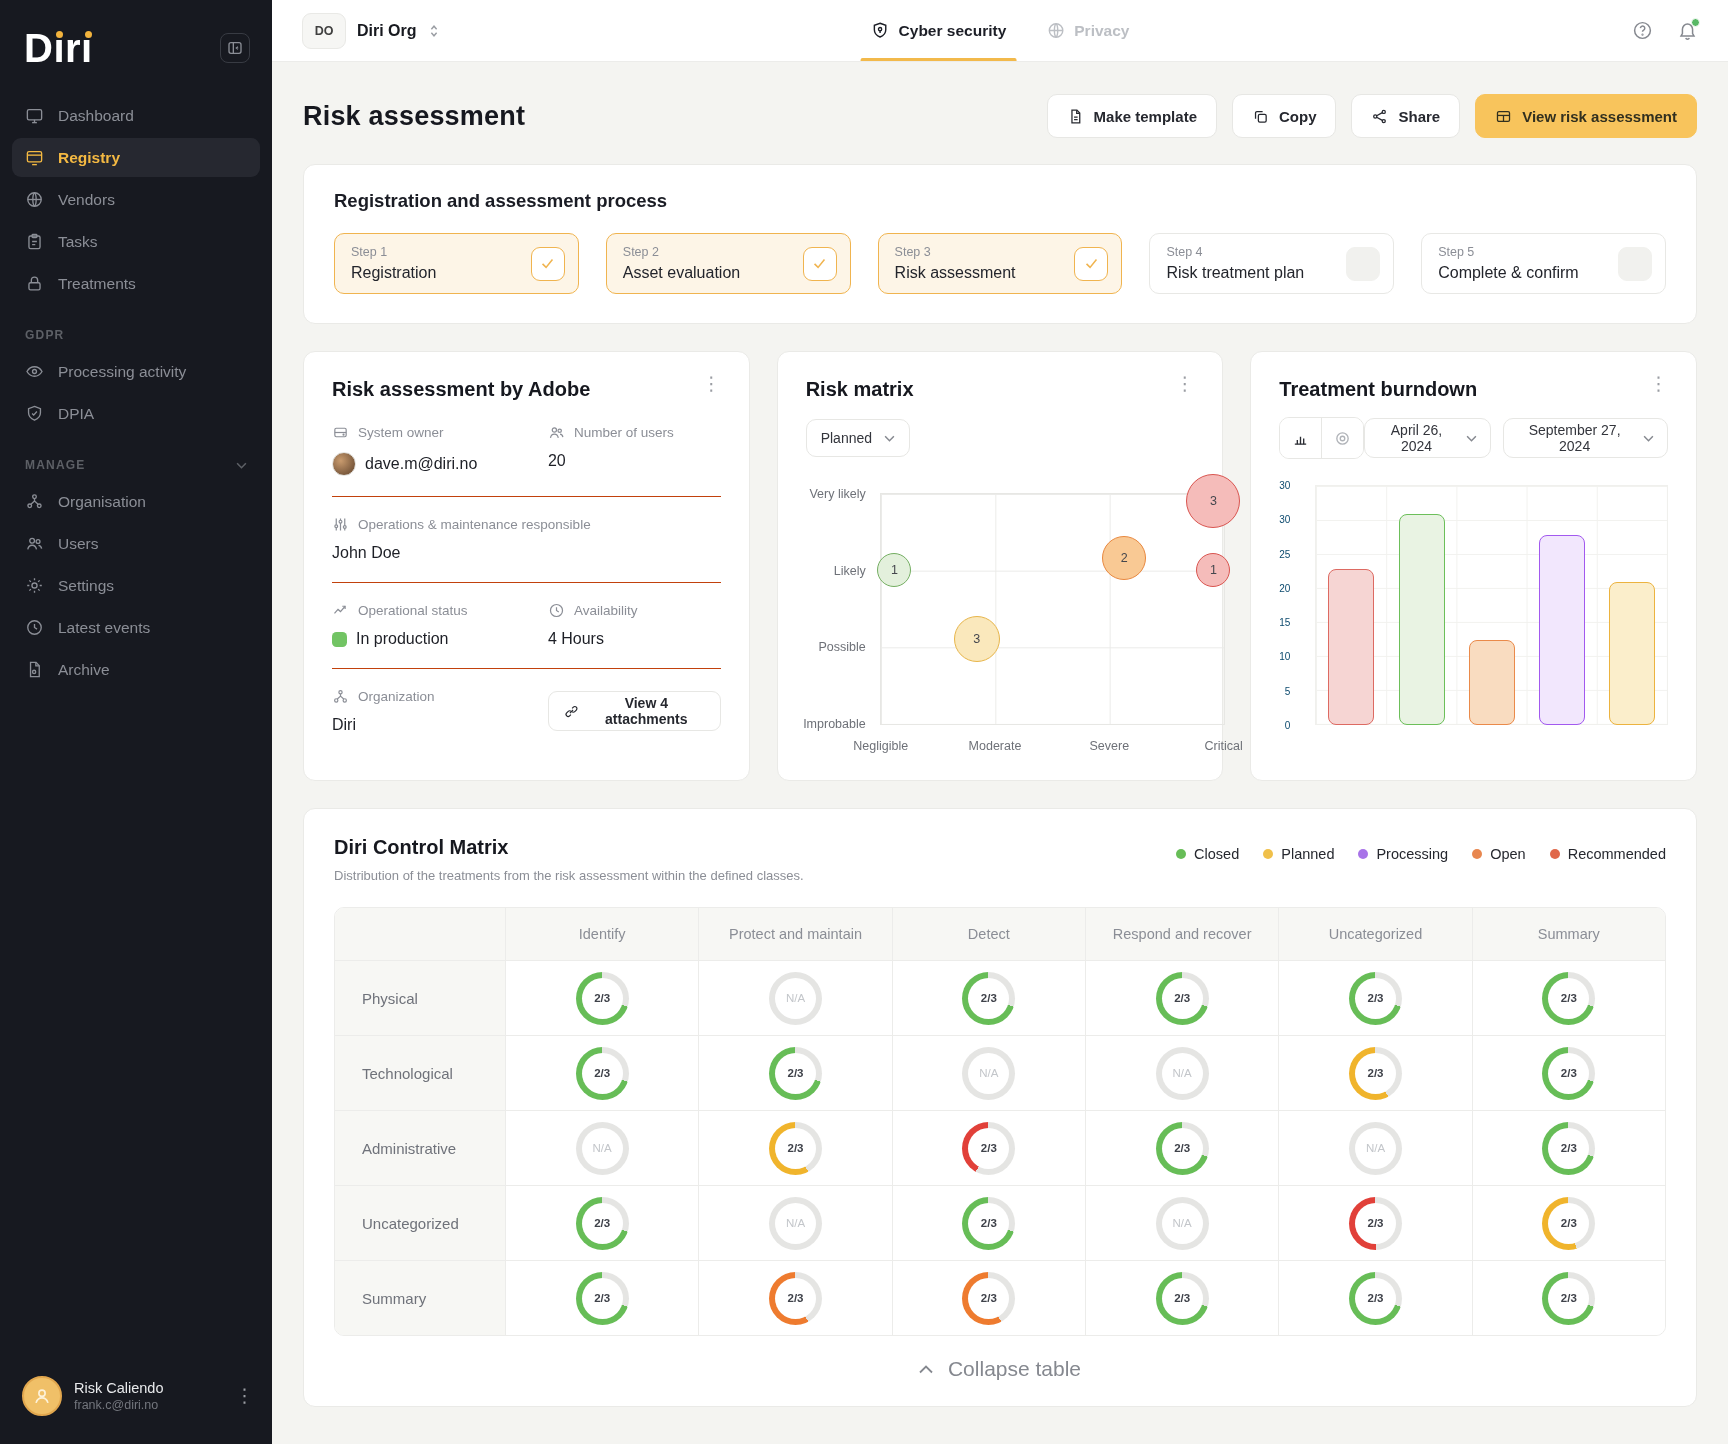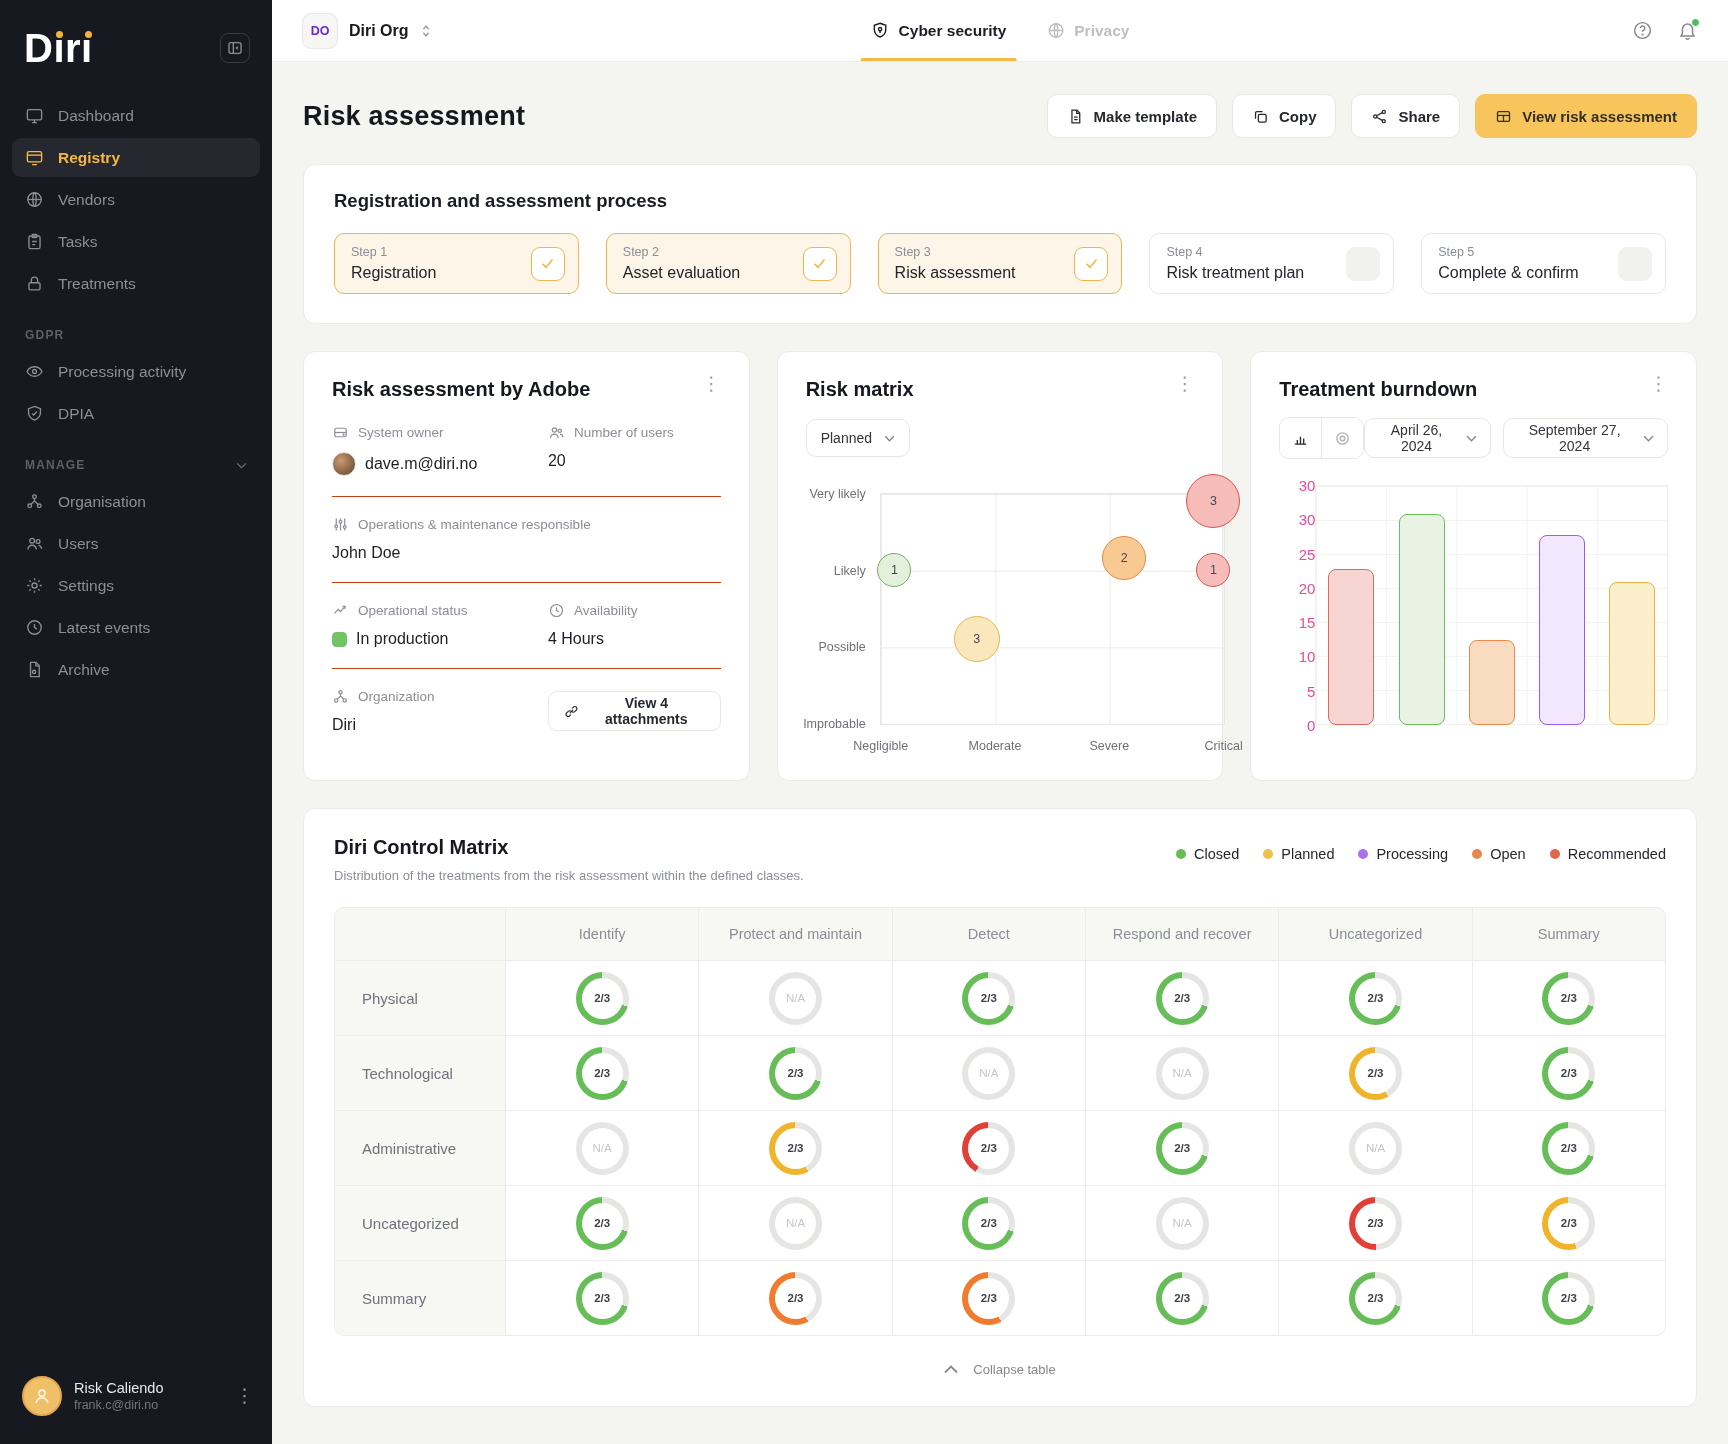--- a/index.html
+++ b/index.html
@@ -25,21 +25,21 @@
   .user-avatar { width:40px; height:40px; border-radius:50%; background:#f0c068; border:2px solid #e2a74e; display:flex; align-items:center; justify-content:center; flex-shrink:0; }
   .user-meta { flex:1; min-width:0; }
   .user-name { color:#e9eaec; font-size:14.5px; margin-bottom:2px; }
   .user-email { color:#73767d; font-size:12.5px; }
   .kebab { color:#9a9da3; font-size:19px; line-height:.6; letter-spacing:0; text-align:center; cursor:pointer; }
 
   
   .main { flex:1; display:flex; flex-direction:column; min-width:0; }
   .topbar { height:62px; background:#fff; border-bottom:1px solid #ececea; display:flex; align-items:center; padding:0 30px; position:relative; flex-shrink:0; }
   .org-switcher { display:flex; align-items:center; gap:11px; cursor:pointer; }
-  .org-badge { width:36px; height:36px; border-radius:9px; background:#f6f6f4; border:1px solid #e9e9e6; color:#6d28d9; font-weight:bold; font-size:12.5px; display:flex; align-items:center; justify-content:center; }
+  .org-badge { width:44px; height:36px; border-radius:9px; background:#f6f6f4; border:1px solid #e9e9e6; color:#404040; font-weight:bold; font-size:12.5px; display:flex; align-items:center; justify-content:center; }
   .org-name { font-size:16px; font-weight:700; color:#17191f; }
   .updown { color:#9a9da3; }
   .tabs { position:absolute; left:50%; transform:translateX(-50%); top:0; height:100%; display:flex; gap:40px; }
   .tab { display:flex; align-items:center; gap:9px; font-size:15.5px; font-weight:600; color:#bcbfc4; position:relative; cursor:pointer; }
   .tab.active { color:#1c1e26; }
   .tab.active::after { content:''; position:absolute; left:-10px; right:-10px; bottom:0; height:3px; background:#f2b94b; border-radius:2px 2px 0 0; }
   .topbar-icons { margin-left:auto; display:flex; align-items:center; gap:24px; color:#85888f; }
   .bell { position:relative; }
   .bell-dot { position:absolute; top:-2px; right:-2px; width:9px; height:9px; border-radius:50%; background:#58b865; border:1.5px solid #fff; }
 
@@ -97,42 +97,42 @@
 
   
   .bd-controls { display:flex; justify-content:space-between; align-items:center; margin:16px 0 26px; }
   .toggle { display:flex; border:1px solid #e7e7e4; border-radius:10px; overflow:hidden; }
   .toggle-btn { width:44px; height:40px; display:flex; align-items:center; justify-content:center; color:#2a2c33; background:#fff; border:none; cursor:pointer; }
   .toggle-btn + .toggle-btn { border-left:1px solid #e7e7e4; color:#b0b3b8; }
   .selects { display:flex; gap:12px; }
   .select { height:40px; border:1px solid #e7e7e4; border-radius:10px; display:flex; align-items:center; gap:11px; padding:0 13px; font-size:14px; color:#33353c; cursor:pointer; background:#fff; font-family:inherit; }
   .bd-chart { display:flex; margin-top:10px; }
   .bd-ylabels { width:36px; position:relative; height:240px; flex-shrink:0; }
-  .bd-tick { position:absolute; right:0; transform:translateY(-50%); font-size:15px; color:#ec4899; }
+  .bd-tick { position:absolute; right:25px; transform:translateY(-50%); font-size:10px; color:#0c4a6e; }
   .bd-plot { position:relative; flex:1; height:240px; border:1px solid #f0f0ed;
     background-image:linear-gradient(#f2f2ef 1px, transparent 1px), linear-gradient(90deg,#f2f2ef 1px, transparent 1px);
     background-size:100% 14.2857%, 20% 100%; }
   .bar { position:absolute; bottom:-1px; transform:translateX(-50%); width:46px; border:1.5px solid; border-radius:8px; }
 
   
   .control-card { padding:27px 30px 4px; margin-bottom:28px; }
   .cc-head { display:flex; justify-content:space-between; align-items:flex-start; margin-bottom:24px; }
   .cc-sub { font-size:13px; color:#8b8e96; margin-top:9px; }
   .legend { display:flex; gap:24px; align-items:center; padding-top:10px; }
   .legend-item { display:flex; align-items:center; gap:8px; font-size:14.5px; color:#26282f; }
   .legend-dot { width:10px; height:10px; border-radius:50%; }
   .cm-table { display:grid; grid-template-columns:170px repeat(6, 1fr); border:1px solid #ececea; border-radius:10px; overflow:hidden; }
   .cm-cell { background:#fff; border-left:1px solid #ececea; border-top:1px solid #ececea; display:flex; align-items:center; justify-content:center; height:75px; }
   .cm-cell.no-left { border-left:none; } .cm-cell.no-top { border-top:none; }
   .cm-head { height:52px; background:#f7f7f4; color:#8b8e96; font-size:14.5px; }
   .cm-rowlabel { background:#f7f7f4; justify-content:flex-start; padding-left:27px; color:#6f727a; font-size:15px; }
   .donut { width:53px; height:53px; border-radius:50%; display:flex; align-items:center; justify-content:center; }
   .donut-inner { width:41px; height:41px; border-radius:50%; background:#fff; display:flex; align-items:center; justify-content:center; font-size:11.5px; font-weight:600; color:#3f424a; }
   .donut.na .donut-inner { color:#c3c6ca; font-weight:400; }
-  .collapse-row { display:flex; align-items:center; justify-content:center; gap:15px; height:66px; color:#85888f; font-size:13px; cursor:pointer;text-align:right; }
+  .collapse-row { display:flex; align-items:center; justify-content:center; gap:15px; height:66px; color:#85888f; font-size:21px; cursor:pointer;text-align:right; }
 </style>
 </head>
 <body>
 
 <div class="app">
 
   <aside class="sidebar">
     <div class="logo-row">
       <div class="logo"><span>Dırı</span><span class="logo-dot d1"></span><span class="logo-dot d2"></span></div>
       <button class="collapse-btn">

